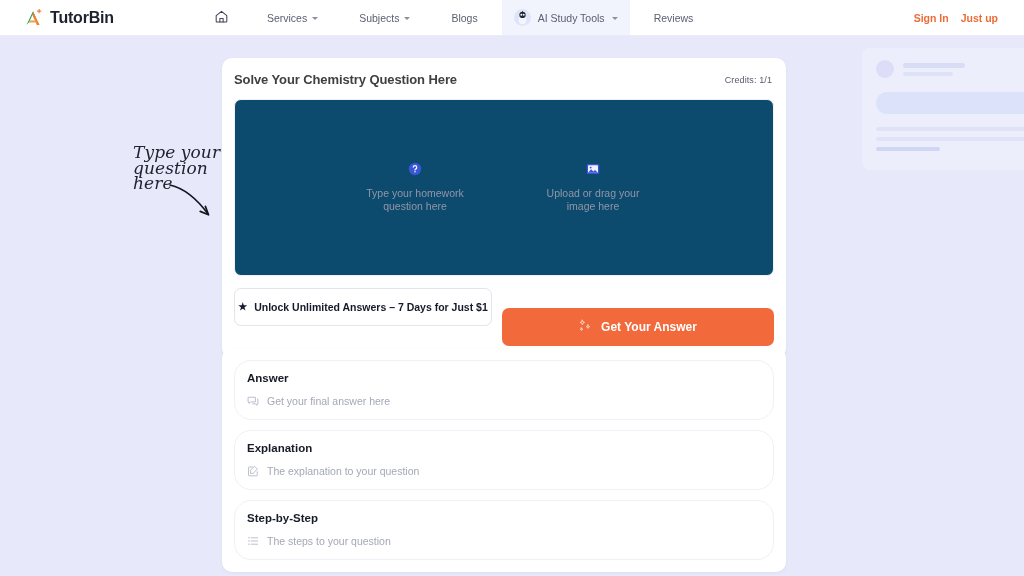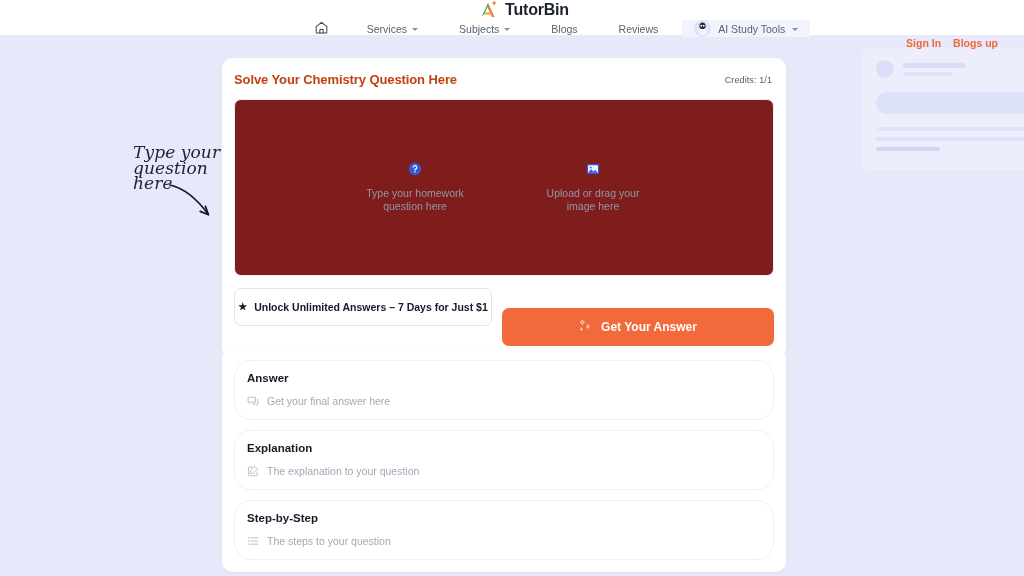--- a/index.html
+++ b/index.html
@@ -21,21 +21,20 @@
   .header {
     position: absolute;
     top: 0; left: 0;
     width: 1024px;
     height: 36px;
     background: #ffffff;
     border-bottom: 1px solid #eceaf3;
     display: flex;
     align-items: center;
     z-index: 30;
-    flex-direction: column;
   }
 
   .brand {
     display: flex;
     align-items: center;
     gap: 6px;
     margin-left: 24px;
     height: 100%;
   }
   .brand-mark {
@@ -178,34 +177,34 @@
   .solver-head {
     display: flex;
     align-items: center;
     justify-content: space-between;
     padding: 0 2px 0 0;
     margin-bottom: 12px;
   }
   .solver-title {
     font-size: 13px;
     font-weight: bold;
-    color: #c2410c;
+    color: #404040;
     letter-spacing: -0.1px;
   }
   .credits {
     font-size: 9px;
     color: #585c6b;
     letter-spacing: 0.1px;
   }
 
   .dropzone {
     height: 177px;
     border: 1px solid #f0f1f6;
     border-radius: 7px;
-    background: #7f1d1d;
+    background: #0c4a6e;
     display: flex;
     align-items: center;
     justify-content: center;
     gap: 52px;
     position: relative;
   }
   .dz-option {
     display: flex;
     flex-direction: column;
     align-items: center;
@@ -327,42 +326,42 @@
 
     <div class="nav-item">
       <span>Subjects</span>
       <span class="caret"></span>
     </div>
 
     <div class="nav-item">
       <span>Blogs</span>
     </div>
 
-    <div class="nav-item">
-      <span>Reviews</span>
-    </div>
-
     <div class="nav-item ai-tools">
       <span class="ai-avatar">
         <svg viewBox="0 0 20 20" width="15" height="15">
           <ellipse cx="10" cy="13.4" rx="5" ry="5.6" fill="#f4f6ff"></ellipse>
           <circle cx="10" cy="6.6" r="4.2" fill="#232733"></circle>
           <circle cx="8.4" cy="6.3" r="1.25" fill="#ffffff"></circle>
           <circle cx="11.6" cy="6.3" r="1.25" fill="#ffffff"></circle>
           <rect x="9.5" y="1.3" width="1" height="1.9" fill="#232733"></rect>
         </svg>
       </span>
       <span>AI Study Tools</span>
       <span class="caret"></span>
     </div>
+
+    <div class="nav-item">
+      <span>Reviews</span>
+    </div>
   </nav>
 
   <div class="auth">
     <span class="auth-link">Sign In</span>
-    <span class="auth-link">Blogs up</span>
+    <span class="auth-link">Just up</span>
   </div>
 </div>
 
 <div class="gsi-ghost">
   <div class="gsi-row">
     <div class="gsi-av"></div>
     <div class="gsi-lines">
       <div class="gsi-l1"></div>
       <div class="gsi-l2"></div>
     </div>

